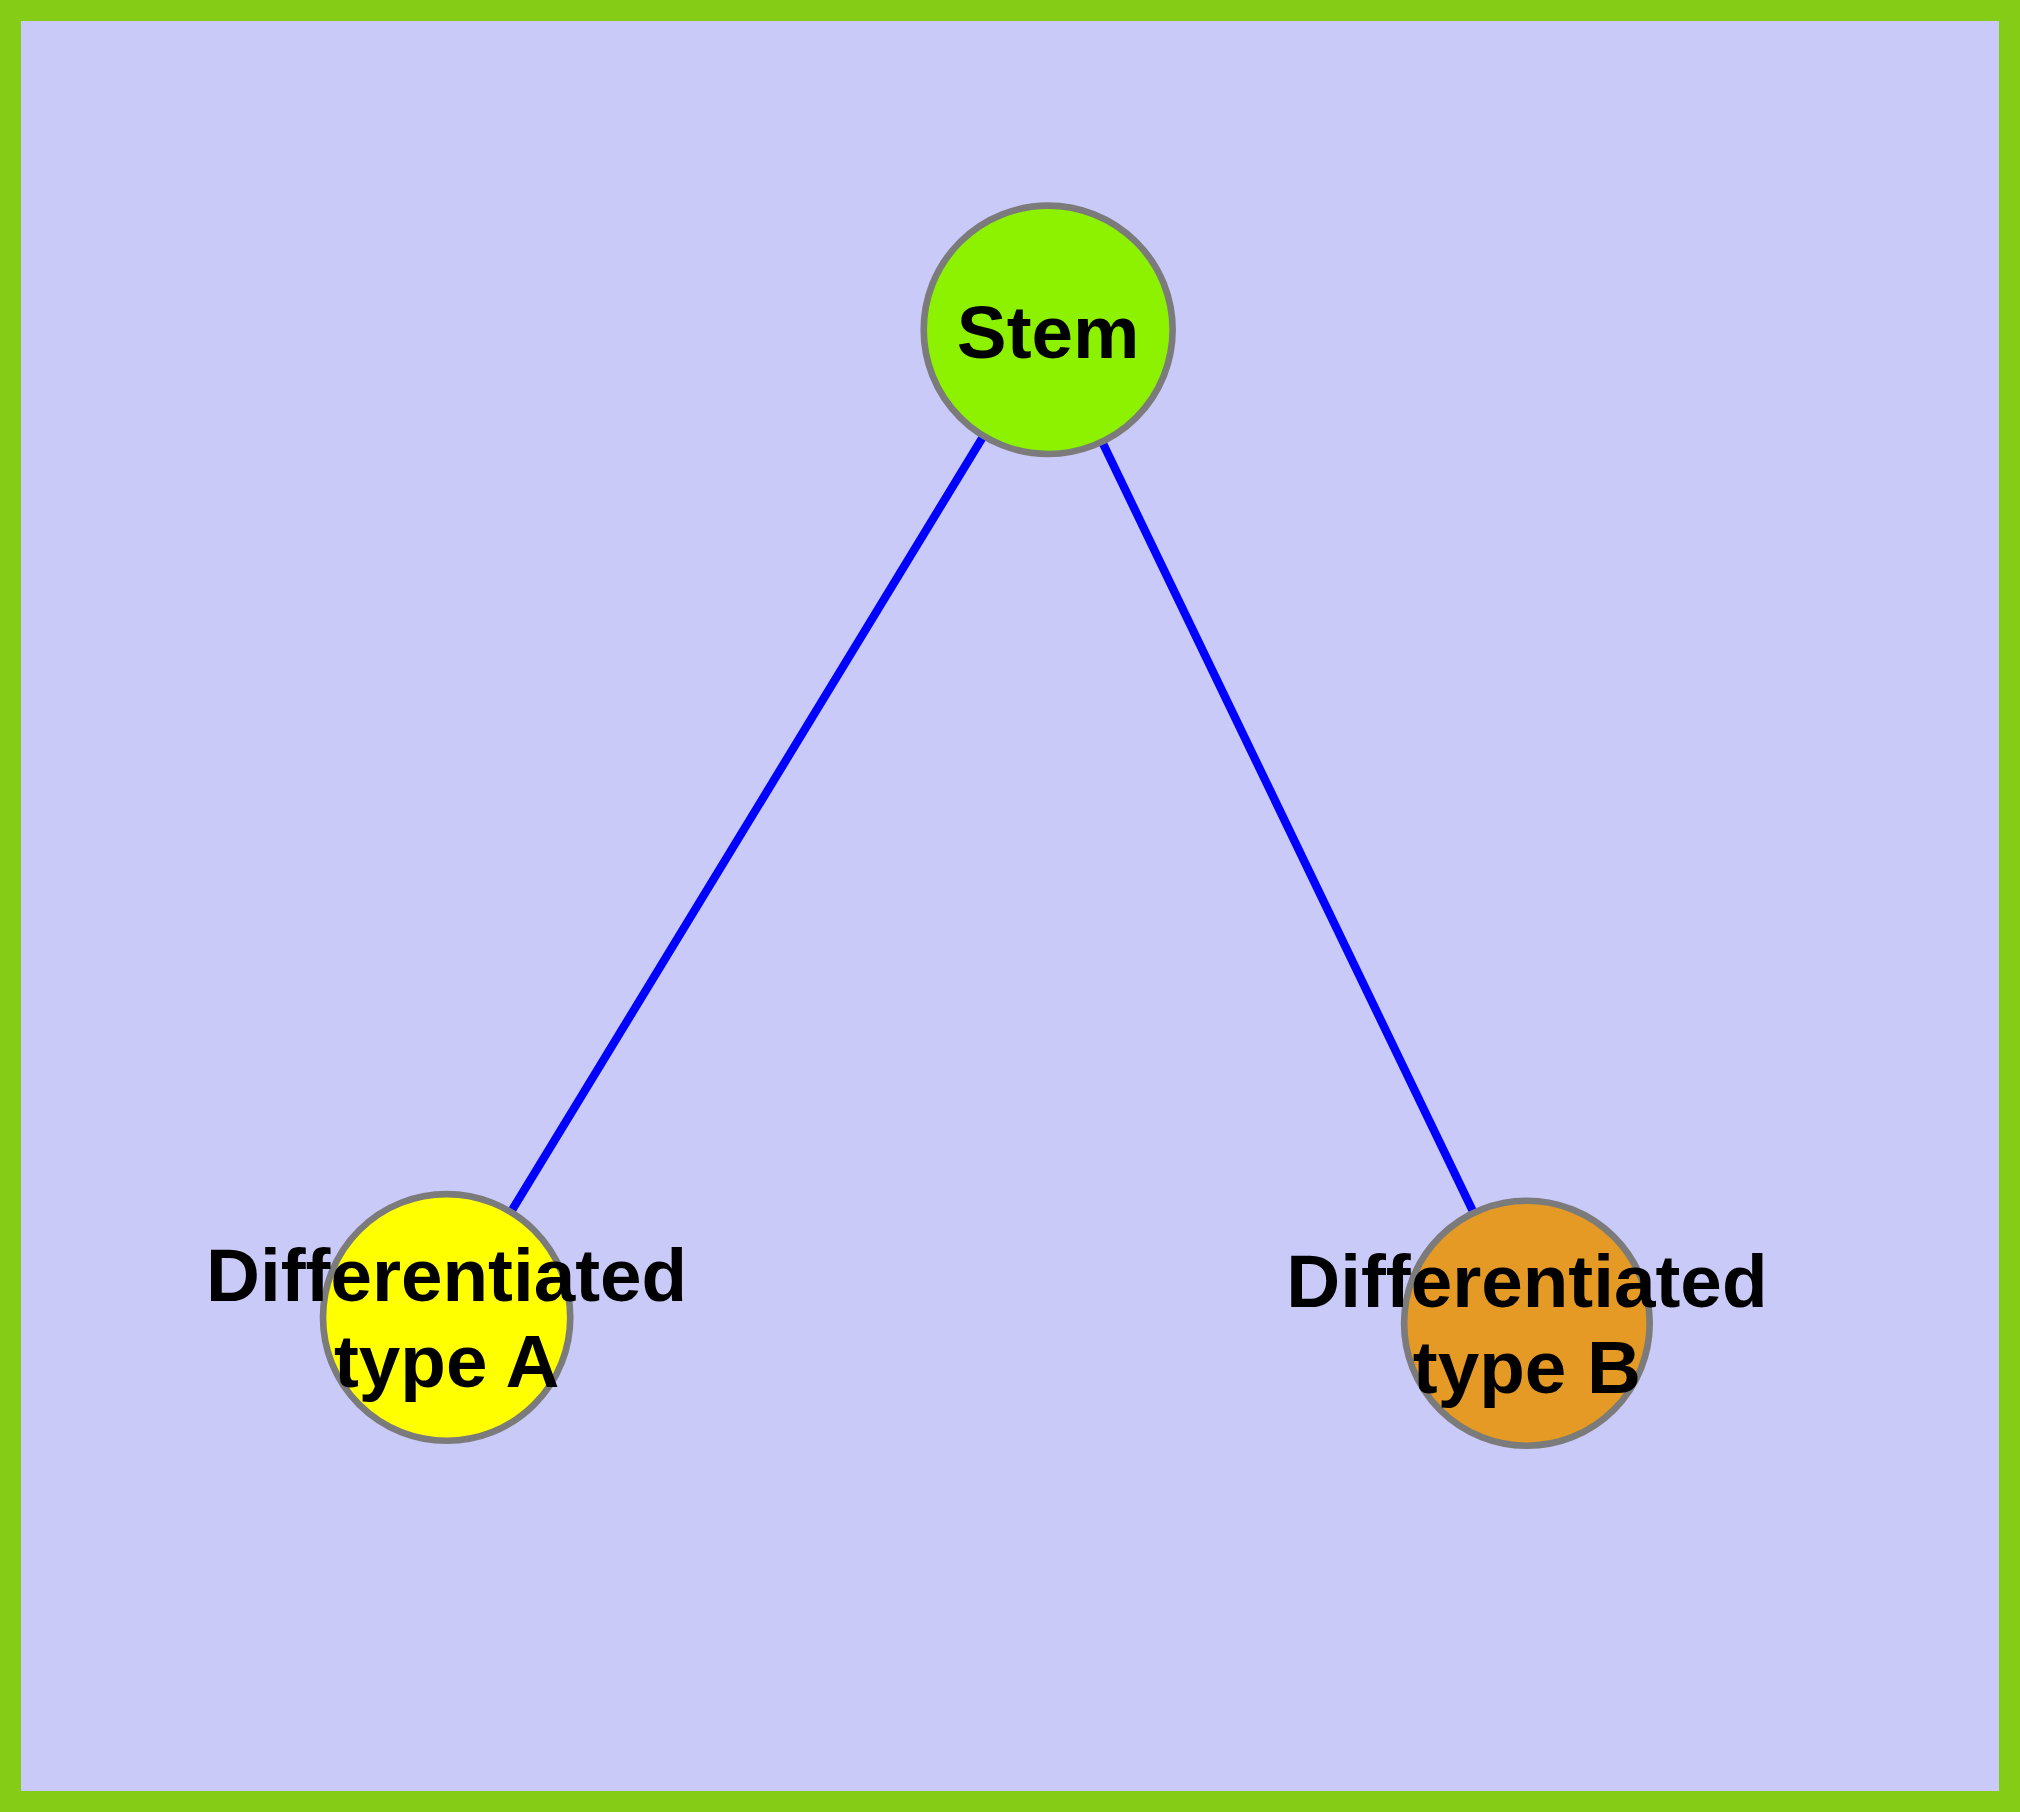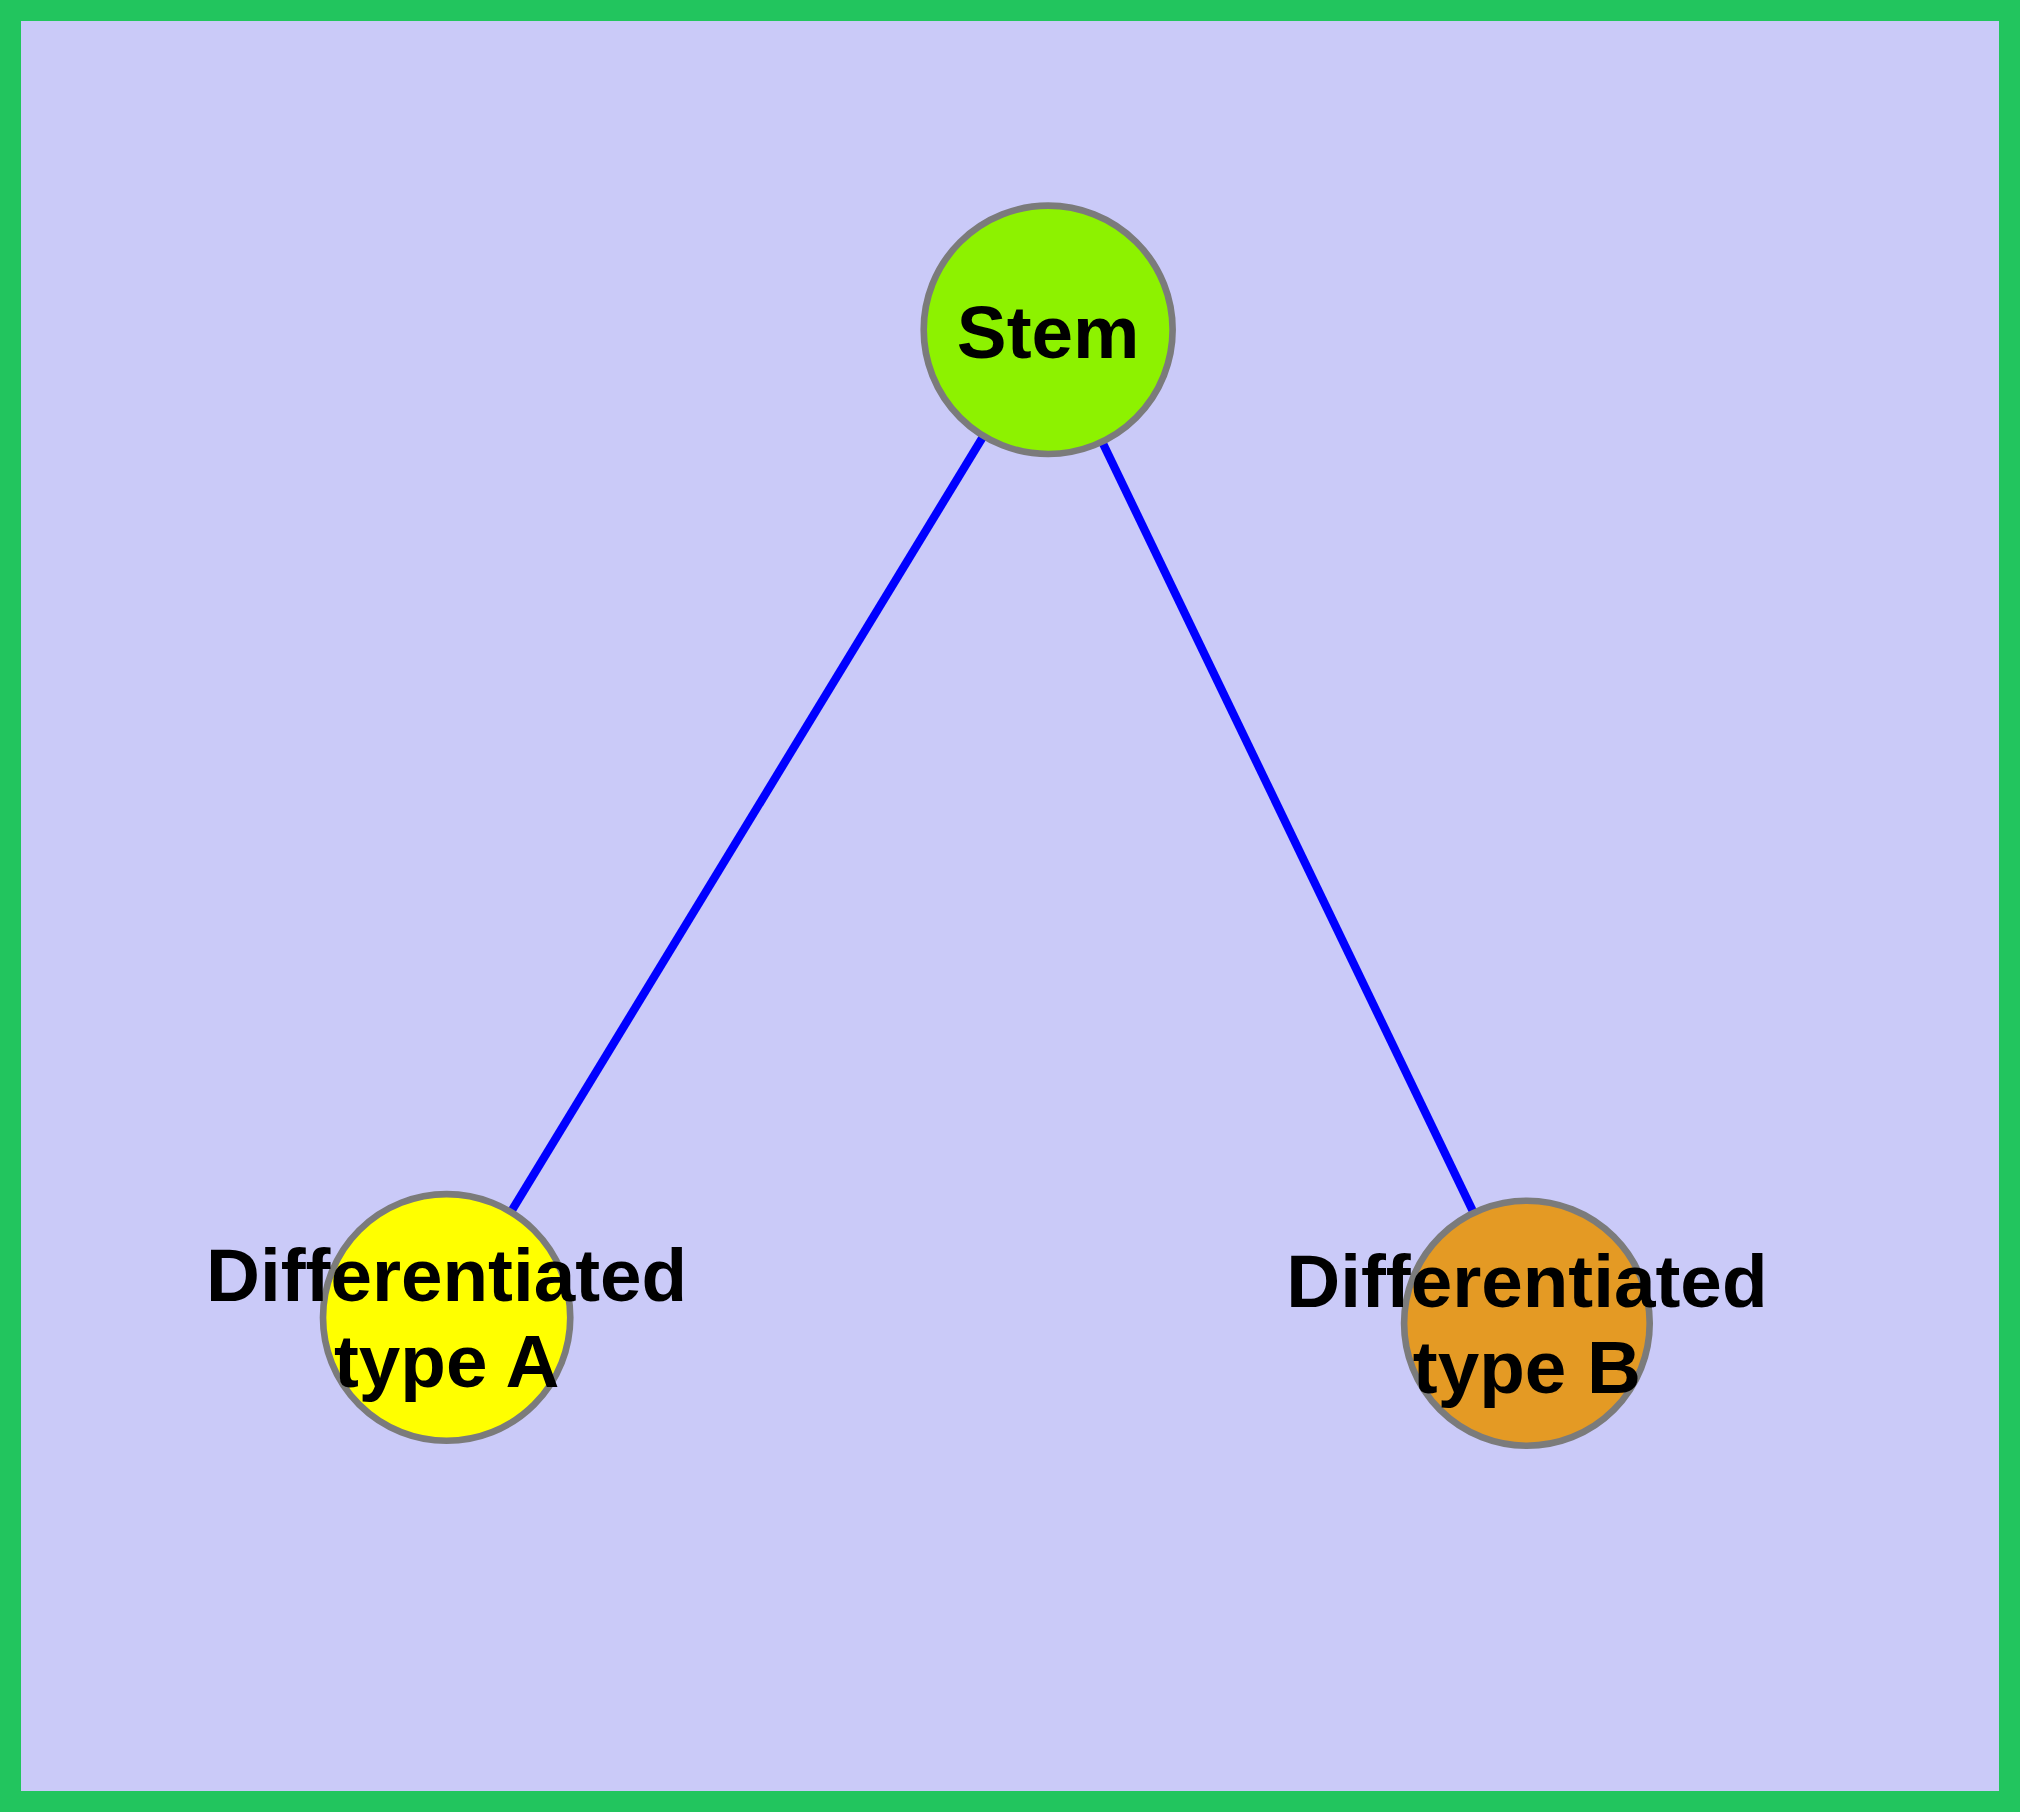--- a/index.html
+++ b/index.html
@@ -5,21 +5,21 @@
   html, body {
     margin: 0;
     padding: 0;
     width: 100%;
     height: 100%;
     background: #ffffff;
   }
   .frame {
     position: fixed;
     inset: 0;
-    background: #22c55e;   
+    background: #84cc16;   
     padding: 21px;
     box-sizing: border-box;
   }
   svg {
     display: block;
     width: 100%;
     height: 100%;
   }
   .node-label {
     font-family: "Liberation Sans", sans-serif;

